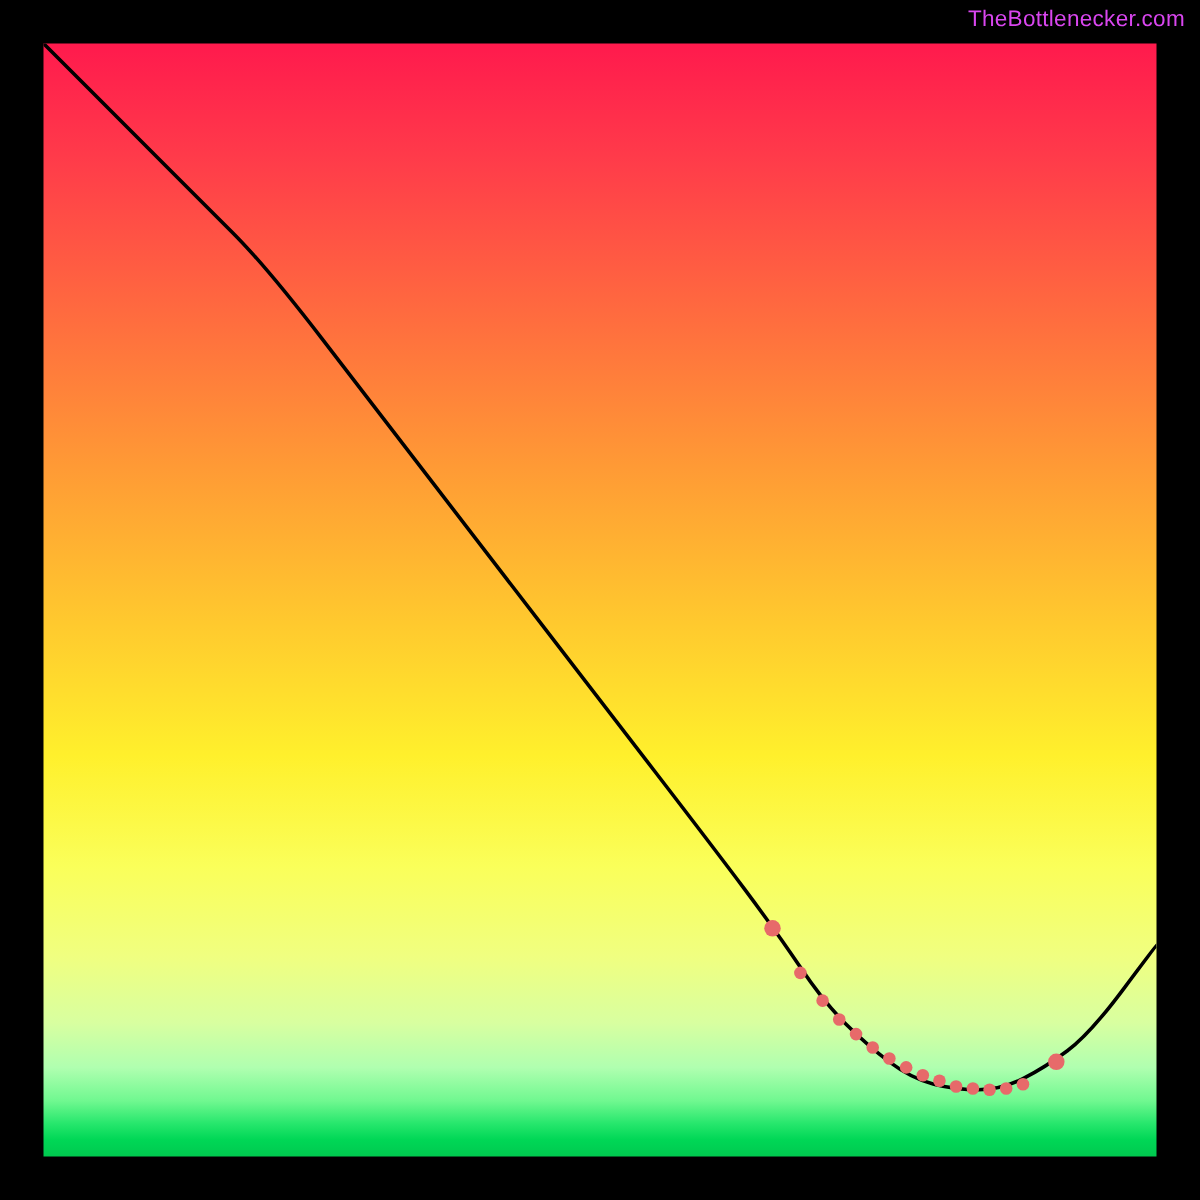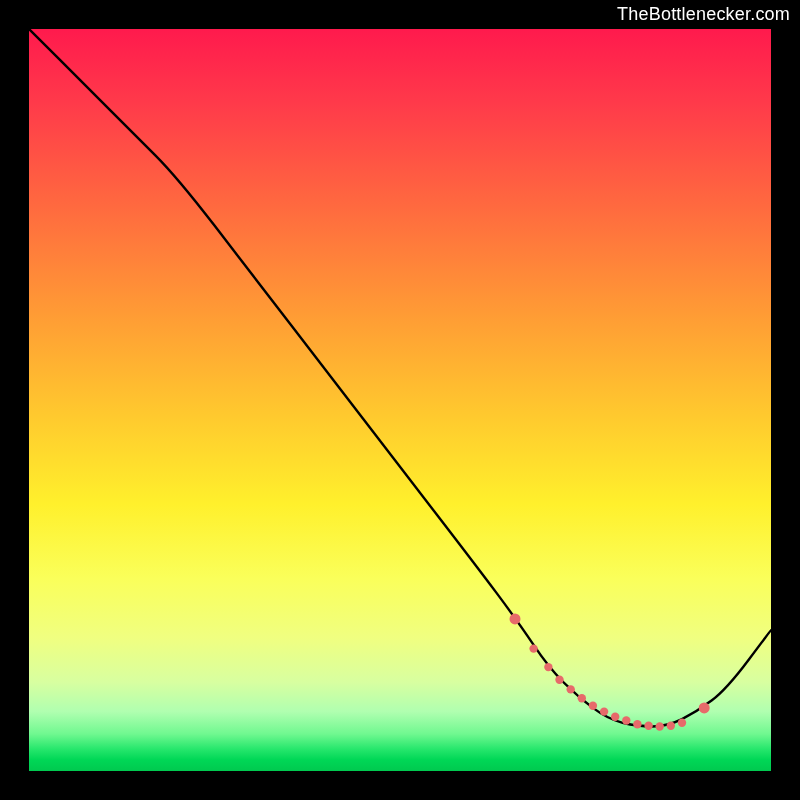--- a/index.html
+++ b/index.html
@@ -39,22 +39,22 @@
       #70f890 95%,
       #28e76d 97%,
       #00d756 98.5%,
       #00c94f 100%
     );
   }
   .watermark {
     position: absolute;
     top: 4px;
     right: 10px;
-    color: #ffffff;
-    font-size: 18px;
+    color: #d946ef;
+    font-size: 15px;
     font-weight: 500;
     letter-spacing: 0.2px;
     z-index: 10;
   }
   svg.curve {
     position: absolute;
     left: 0;
     top: 0;
     width: 742px;
     height: 742px;

